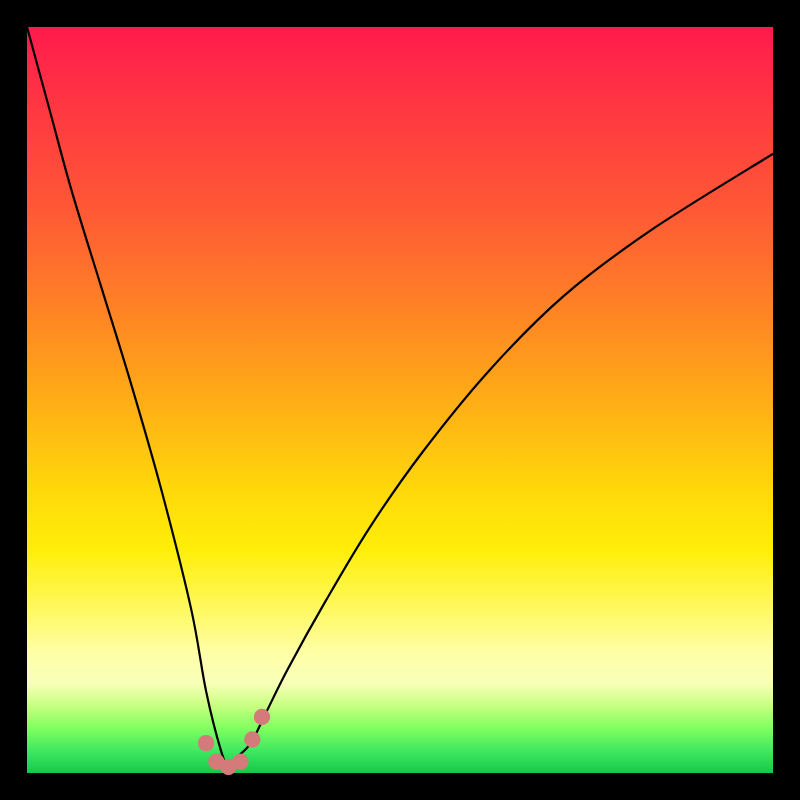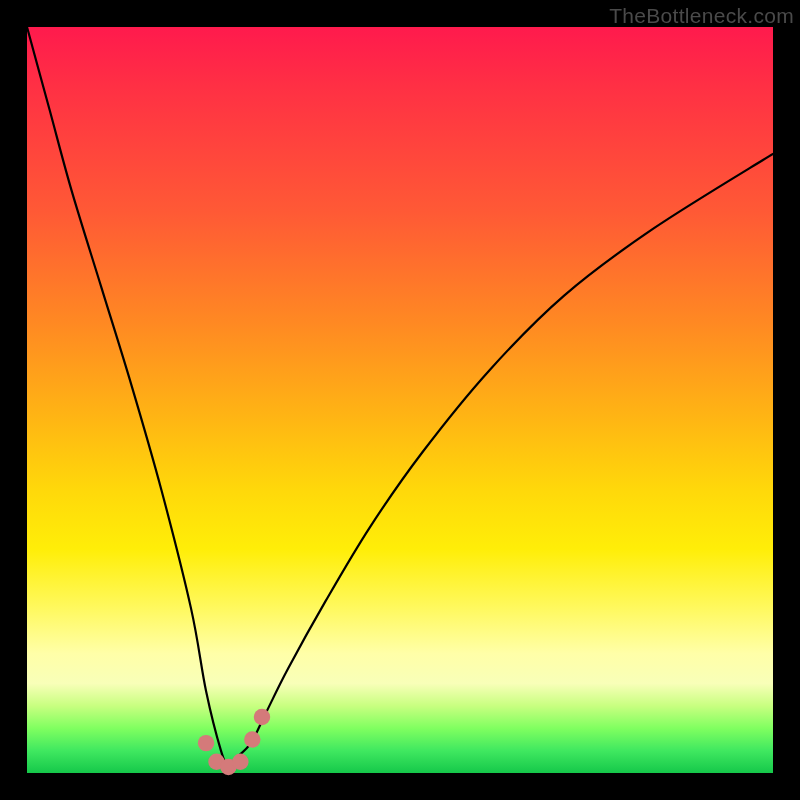--- a/index.html
+++ b/index.html
@@ -58,21 +58,20 @@
     left: 0;
   }
 </style>
 </head>
 <body>
 
 <div class="frame">
 
   <div class="plot-area"></div>
 
-  <div class="watermark">TheBottleneck.com</div>
 
   <svg class="curve" width="800" height="800" viewBox="0 0 800 800">
     <g>
       <path id="curve-path" fill="none" stroke="#000" stroke-width="2.2" stroke-linecap="round" d="M 27 27 C 30.73 40.676666666666655, 41.919999999999995 81.7066666666666, 49.379999999999995 109.05999999999995 C 56.839999999999996 136.41333333333327, 63.05666666666666 161.28, 71.75999999999999 191.12 C 80.46333333333332 220.96, 91.65333333333334 255.7733333333333, 101.60000000000001 288.09999999999997 C 111.54666666666668 320.4266666666666, 121.49333333333334 351.51, 131.44 385.08 C 141.38666666666666 418.65, 151.33333333333334 452.21999999999997, 161.28 489.52 C 171.22666666666666 526.8199999999999, 183.66 575.31, 191.12 608.88 C 198.58 642.45, 201.06666666666666 667.3166666666667, 206.04 690.94 C 211.01333333333332 714.5633333333334, 217.23000000000002 738.1866666666667, 220.96 750.62 C 224.69 763.0533333333333, 225.93333333333334 764.2966666666666, 228.42000000000002 765.54 C 230.9066666666667 766.7833333333333, 232.15000000000003 761.8100000000001, 235.88000000000002 758.08 C 239.61 754.35, 245.82666666666665 750.62, 250.79999999999998 743.16 C 255.7733333333333 735.6999999999999, 259.5033333333334 725.7533333333333, 265.72 713.32 C 271.93666666666667 700.8866666666668, 278.1533333333333 687.2099999999999, 288.09999999999997 668.56 C 298.0466666666666 649.91, 311.72333333333336 625.0433333333333, 325.40000000000003 601.42 C 339.0766666666667 577.7966666666666, 353.99666666666667 551.6866666666666, 370.16 526.8199999999999 C 386.3233333333334 501.95333333333326, 402.4866666666667 478.33000000000004, 422.38 452.22 C 442.2733333333333 426.11, 465.89666666666665 396.27, 489.52 370.15999999999997 C 513.1433333333333 344.04999999999995, 536.7666666666667 319.18333333333334, 564.12 295.56 C 591.4733333333334 271.93666666666667, 618.8266666666666 252.0433333333333, 653.64 228.41999999999996 C 688.4533333333334 204.79666666666662, 753.1066666666667 166.25333333333336, 773 153.82000000000005"></path>
     </g>
     <g id="marker-layer">
         <circle cx="206.04" cy="743.16" r="8.206000000000001" fill="#d47a7a"></circle>
         <circle cx="216.484" cy="761.81" r="8.206000000000001" fill="#d47a7a"></circle>
         <circle cx="228.42000000000002" cy="767.032" r="8.206000000000001" fill="#d47a7a"></circle>
         <circle cx="240.35600000000002" cy="761.81" r="8.206000000000001" fill="#d47a7a"></circle>

